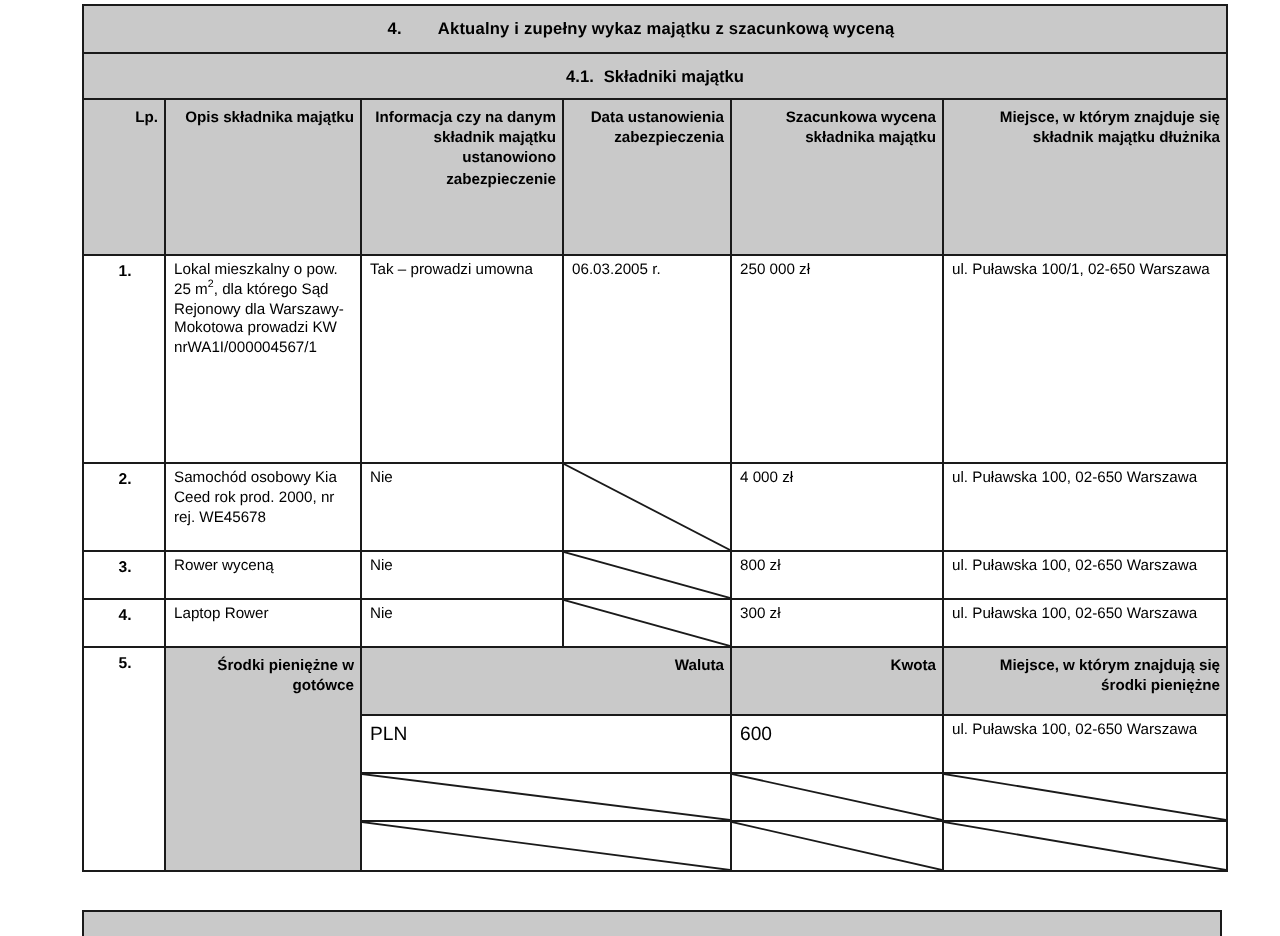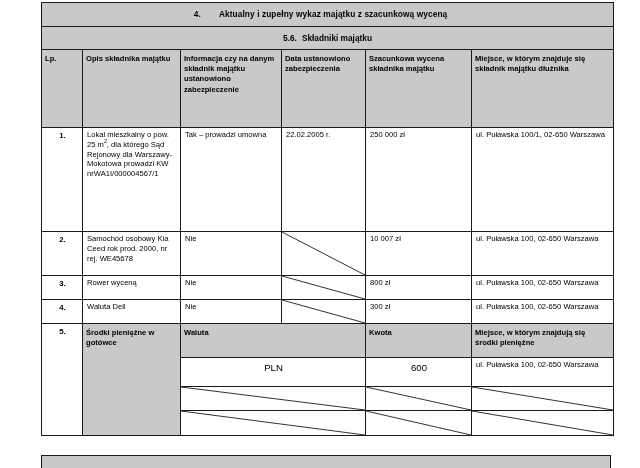--- a/index.html
+++ b/index.html
@@ -65,37 +65,37 @@
     font-size: 8.3px;
     padding: 6px 4px 6px 4px;
   }
   td.subsection-title .num {
     display: inline-block;
     margin-right: 5px;
   }
 
   
   td.colhead {
-    text-align: left;
+    text-align: right;
     font-weight: bold;
     font-size: 7.6px;
     line-height: 1.33;
     padding: 4px 3px;
     vertical-align: top;
   }
 
   td.num-cell {
     text-align: center;
     font-weight: bold;
     font-size: 7.8px;
     padding-top: 3px;
   }
 
   td.money-center {
-    text-align: center;
+    text-align: left;
     font-size: 9.6px;
     padding-top: 4px;
   }
 
   
   .strike {
     position: relative;
     padding: 0;
   }
   .strike .diag {
@@ -143,71 +143,71 @@
     <tbody>
 
       <tr>
         <td class="shade section-title" colspan="6">
           <span class="num">4.</span><span>Aktualny i zupełny wykaz majątku z szacunkową wyceną</span>
         </td>
       </tr>
 
       <tr>
         <td class="shade subsection-title" colspan="6">
-          <span class="num">5.6.</span><span>Składniki majątku</span>
+          <span class="num">4.1.</span><span>Składniki majątku</span>
         </td>
       </tr>
 
       <tr style="height:78px">
         <td class="shade colhead">Lp.</td>
         <td class="shade colhead">Opis składnika majątku</td>
         <td class="shade colhead">Informacja czy na danym składnik majątku ustanowiono zabezpieczenie</td>
-        <td class="shade colhead">Data ustanowiono zabezpieczenia</td>
+        <td class="shade colhead">Data ustanowienia zabezpieczenia</td>
         <td class="shade colhead">Szacunkowa wycena składnika majątku</td>
         <td class="shade colhead">Miejsce, w którym znajduje się składnik majątku dłużnika</td>
       </tr>
 
       <tr style="height:104px">
         <td class="num-cell">1.</td>
         <td><span>Lokal mieszkalny o pow. 25 m</span><sup>2</sup><span>, dla którego Sąd Rejonowy dla Warszawy-Mokotowa prowadzi KW nrWA1I/000004567/1</span></td>
         <td>Tak – prowadzi umowna</td>
-        <td>22.02.2005 r.</td>
+        <td>06.03.2005 r.</td>
         <td>250 000 zł</td>
         <td>ul. Puławska 100/1, 02-650 Warszawa</td>
       </tr>
 
       <tr style="height:44px">
         <td class="num-cell">2.</td>
         <td>Samochód osobowy Kia Ceed rok prod. 2000, nr rej. WE45678</td>
         <td>Nie</td>
         <td class="strike">
           <svg class="diag" viewBox="0 0 100 100" preserveAspectRatio="none">
             <line x1="0" y1="0" x2="100" y2="100" stroke="#1a1a1a" stroke-width="0.9" vector-effect="non-scaling-stroke"></line>
           </svg>
         </td>
-        <td>10 007 zł</td>
+        <td>4 000 zł</td>
         <td>ul. Puławska 100, 02-650 Warszawa</td>
       </tr>
 
       <tr style="height:24px">
         <td class="num-cell">3.</td>
         <td>Rower wyceną</td>
         <td>Nie</td>
         <td class="strike">
           <svg class="diag" viewBox="0 0 100 100" preserveAspectRatio="none">
             <line x1="0" y1="0" x2="100" y2="100" stroke="#1a1a1a" stroke-width="0.9" vector-effect="non-scaling-stroke"></line>
           </svg>
         </td>
         <td>800 zł</td>
         <td>ul. Puławska 100, 02-650 Warszawa</td>
       </tr>
 
       <tr style="height:24px">
         <td class="num-cell">4.</td>
-        <td>Waluta Dell</td>
+        <td>Laptop Rower</td>
         <td>Nie</td>
         <td class="strike">
           <svg class="diag" viewBox="0 0 100 100" preserveAspectRatio="none">
             <line x1="0" y1="0" x2="100" y2="100" stroke="#1a1a1a" stroke-width="0.9" vector-effect="non-scaling-stroke"></line>
           </svg>
         </td>
         <td>300 zł</td>
         <td>ul. Puławska 100, 02-650 Warszawa</td>
       </tr>
 

